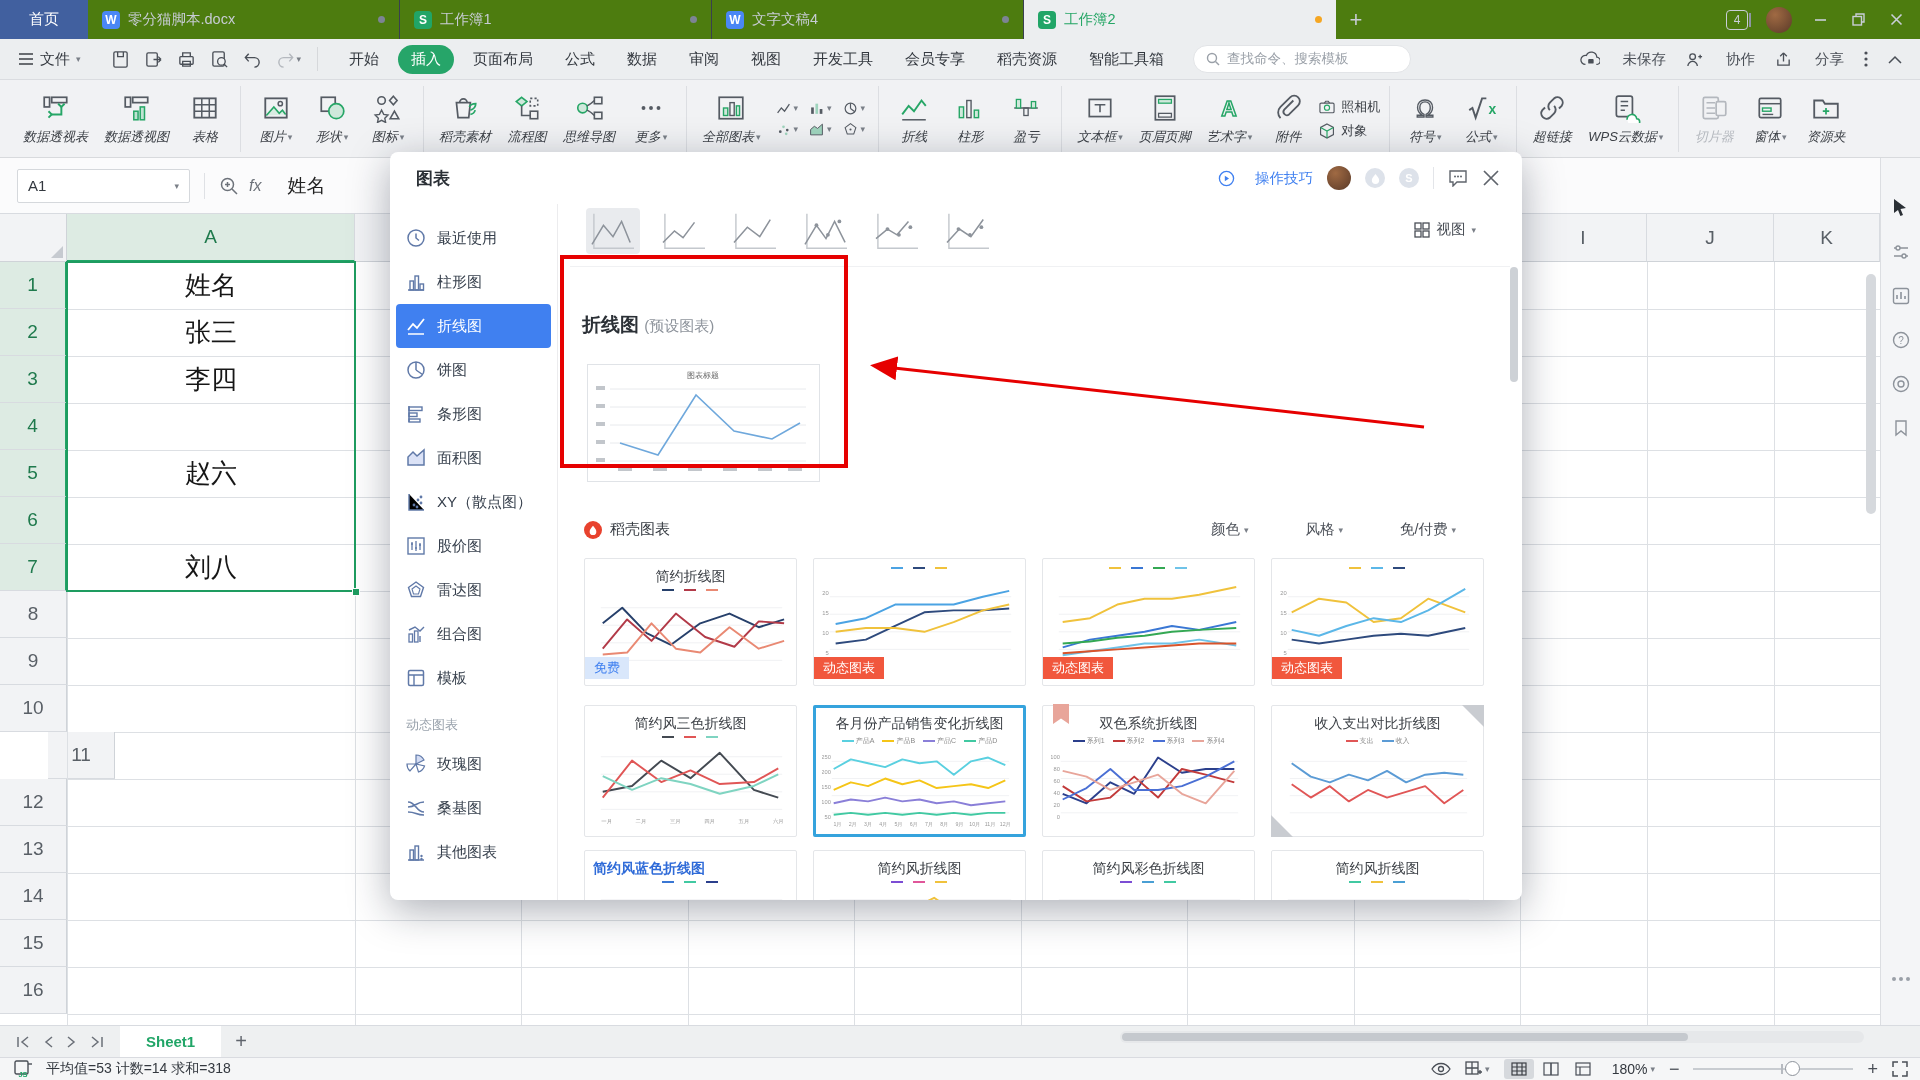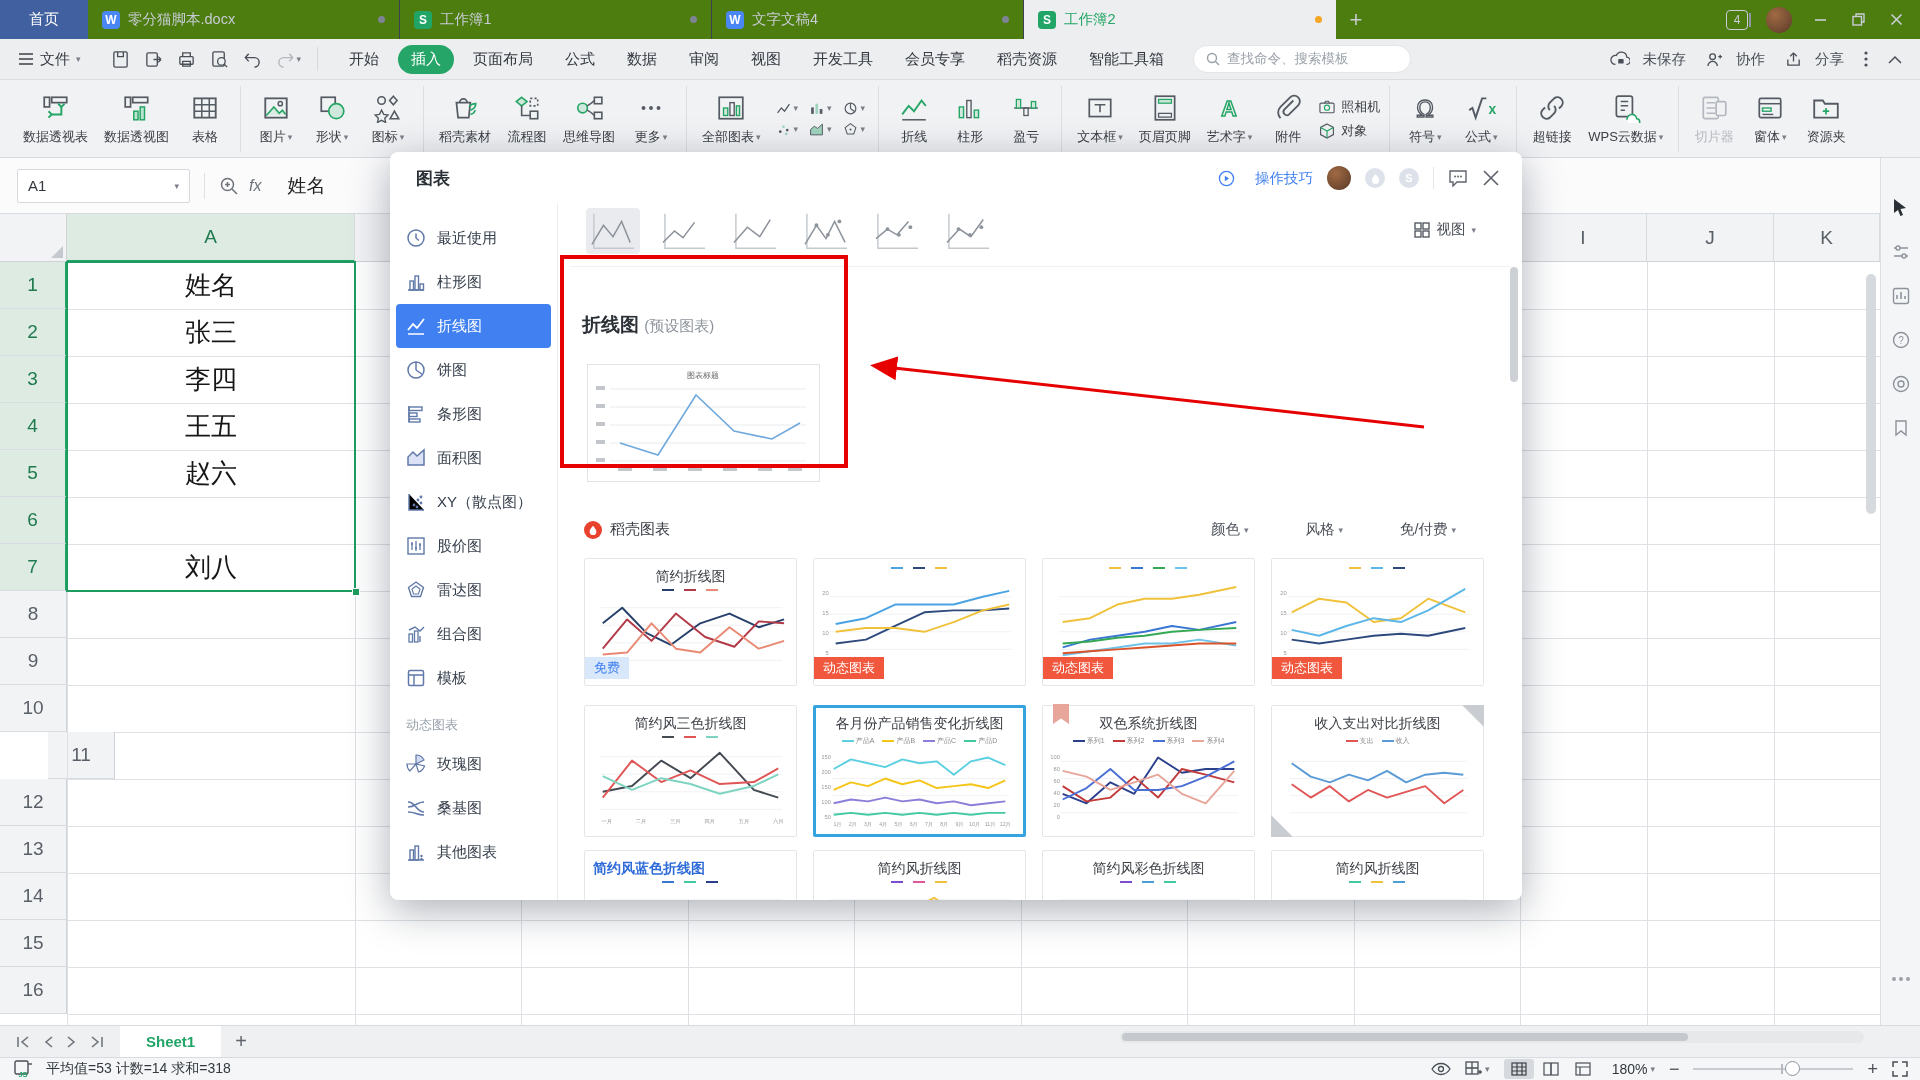--- a/index.html
+++ b/index.html
@@ -35,31 +35,31 @@
   #menubar { top:39px; height:41px; background:#eceef0; display:flex; align-items:center;
     border-bottom:1px solid #dadce0; font-size:15px; color:#33383f; }
   .file-btn { display:flex; align-items:center; gap:6px; padding:0 14px 0 18px; }
   .qicons { display:flex; align-items:center; gap:14px; padding:0 16px; border-right:1px solid #d6d8db; height:24px; }
   .menu-items { display:flex; align-items:center; gap:6px; margin-left:18px; }
   .menu-item { padding:5px 13px; border-radius:15px; white-space:nowrap; }
   .menu-item.active { background:#26a569; color:#fff; }
   .searchbox { margin-left:16px; width:218px; height:28px; background:#fff; border:1px solid #e2e4e7;
     border-radius:14px; display:flex; align-items:center; gap:7px; padding:0 12px; color:#9aa0a8; font-size:13.5px; }
   .menu-right { margin-left:auto; display:flex; align-items:center; gap:20px; padding-right:18px; font-size:14.5px; color:#4a4f57; }
-  .mr-item { display:flex; align-items:center; gap:13px; }
+  .mr-item { display:flex; align-items:center; gap:23px; }
 
   
   #ribbon { top:80px; height:78px; background:#f1f2f4; border-bottom:1px solid #d8dadd;
     display:flex; align-items:center; padding:0 8px; }
   .rgroup { display:flex; align-items:center; gap:4px; padding:0 9px; height:66px; }
   .rgroup + .rgroup { border-left:1px solid #dcdee2; }
   .rbtn { display:flex; flex-direction:column; align-items:center; justify-content:center;
     gap:4px; padding:2px 6px; border-radius:3px; min-width:52px; }
   .rbtn .ricon { height:32px; display:flex; align-items:center; justify-content:center; }
-  .rbtn .rlabel { font-size:13px; color:#3c4046; white-space:nowrap; display:flex; align-items:center; gap:2px; }
+  .rbtn .rlabel { font-size:13px; color:#3c4046; white-space:nowrap; display:flex; align-items:center; gap:2px;font-style:italic; }
   .rbtn.disabled .rlabel { color:#b4b8be; }
   .dd-arrow { font-size:9px; color:#7a7f87; }
   .minigrid { display:flex; flex-direction:column; gap:6px; padding:0 4px; }
   .minirow { display:flex; gap:10px; }
   .minicell { display:flex; align-items:center; gap:2px; }
   .stackcol { display:flex; flex-direction:column; gap:6px; }
   .stackitem { display:flex; align-items:center; gap:5px; font-size:13px; color:#3c4046; }
 
   
   #fbar { top:158px; height:56px; background:#fbfbfc; border-bottom:1px solid #d8dbe0;
@@ -690,21 +690,20 @@
     <div class="hline" style="left: 67px; top: 95px; width: 1813px;"></div>
     <div class="cellA" style="top: 49px; height: 45px;">姓名</div>
     <div class="rowhdr sel" style="top: 95px; height: 47px;">2</div>
     <div class="hline" style="left: 67px; top: 142px; width: 1813px;"></div>
     <div class="cellA" style="top: 96px; height: 45px;">张三</div>
     <div class="rowhdr sel" style="top: 142px; height: 47px;">3</div>
     <div class="hline" style="left: 67px; top: 189px; width: 1813px;"></div>
     <div class="cellA" style="top: 143px; height: 45px;">李四</div>
     <div class="rowhdr sel" style="top: 189px; height: 47px;">4</div>
     <div class="hline" style="left: 67px; top: 236px; width: 1813px;"></div>
-    <div class="cellA" style="top: 190px; height: 45px;">王五</div>
     <div class="rowhdr sel" style="top: 236px; height: 47px;">5</div>
     <div class="hline" style="left: 67px; top: 283px; width: 1813px;"></div>
     <div class="cellA" style="top: 237px; height: 45px;">赵六</div>
     <div class="rowhdr sel" style="top: 283px; height: 47px;">6</div>
     <div class="hline" style="left: 67px; top: 330px; width: 1813px;"></div>
     <div class="rowhdr sel" style="top: 330px; height: 47px;">7</div>
     <div class="hline" style="left: 67px; top: 377px; width: 1813px;"></div>
     <div class="cellA" style="top: 331px; height: 45px;">刘八</div>
     <div class="rowhdr" style="top: 377px; height: 47px;">8</div>
     <div class="hline" style="left: 67px; top: 424px; width: 1813px;"></div>

